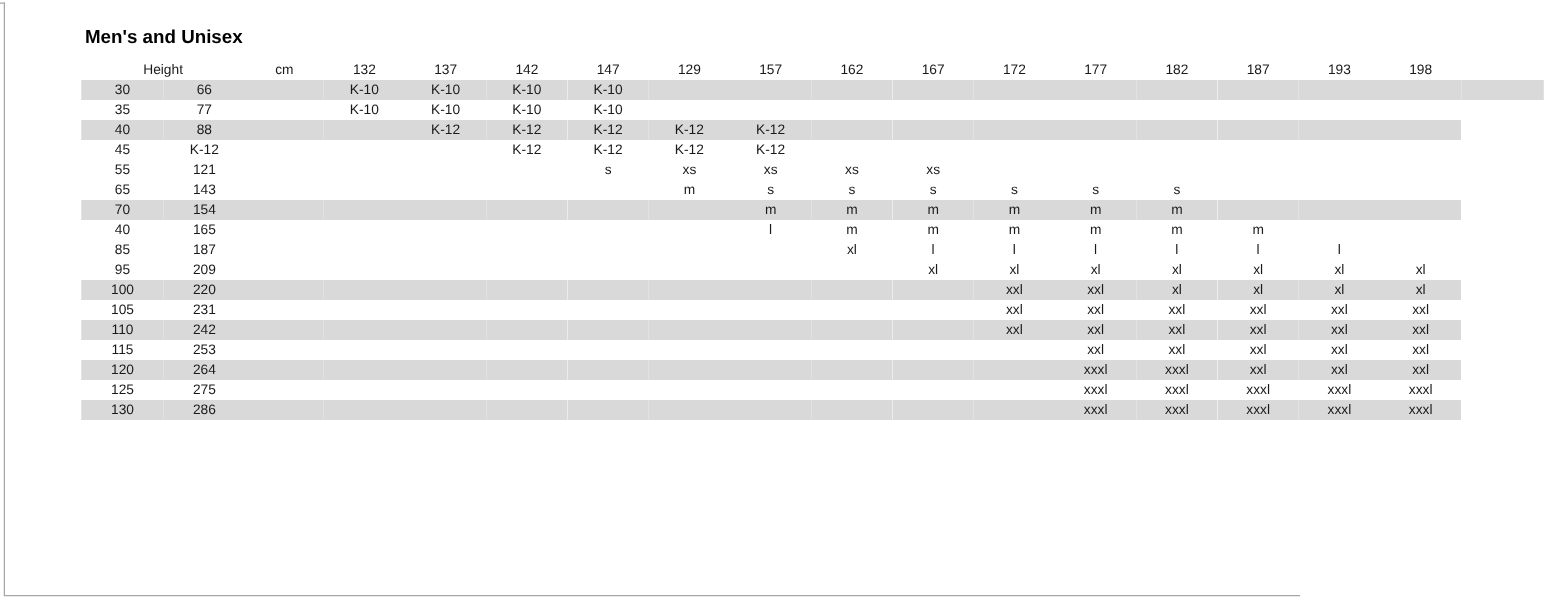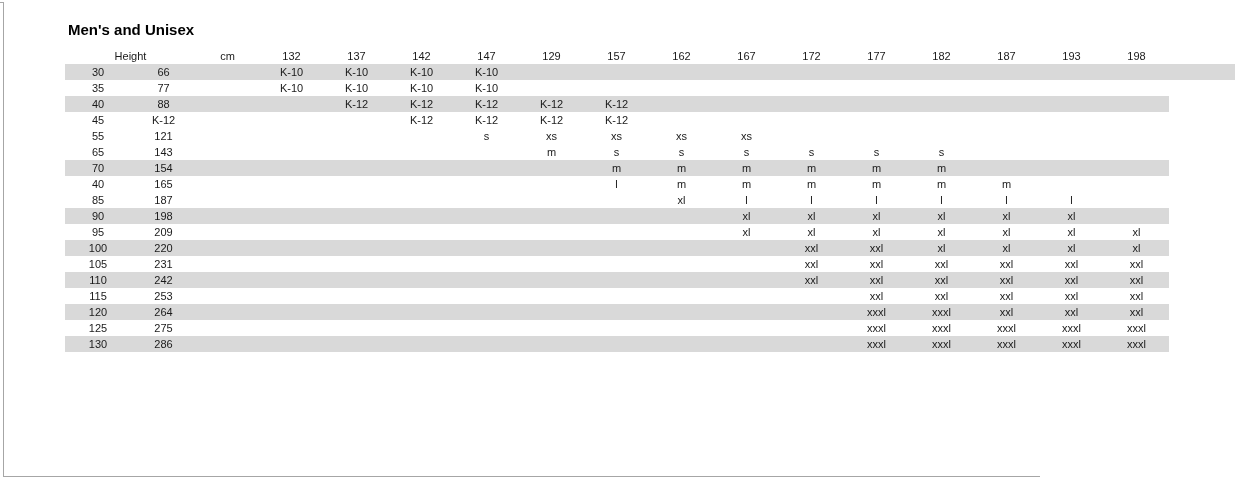--- a/index.html
+++ b/index.html
@@ -241,39 +241,20 @@
         <td></td>
         <td>xl</td>
         <td>l</td>
         <td>l</td>
         <td>l</td>
         <td>l</td>
         <td>l</td>
         <td>l</td>
         <td></td>
       </tr>
-      <tr class="gray">
-        <td>90</td>
-        <td>198</td>
-        <td></td>
-        <td></td>
-        <td></td>
-        <td></td>
-        <td></td>
-        <td></td>
-        <td></td>
-        <td></td>
-        <td>xl</td>
-        <td>xl</td>
-        <td>xl</td>
-        <td>xl</td>
-        <td>xl</td>
-        <td>xl</td>
-        <td></td>
-      </tr>
       <tr>
         <td>95</td>
         <td>209</td>
         <td></td>
         <td></td>
         <td></td>
         <td></td>
         <td></td>
         <td></td>
         <td></td>

